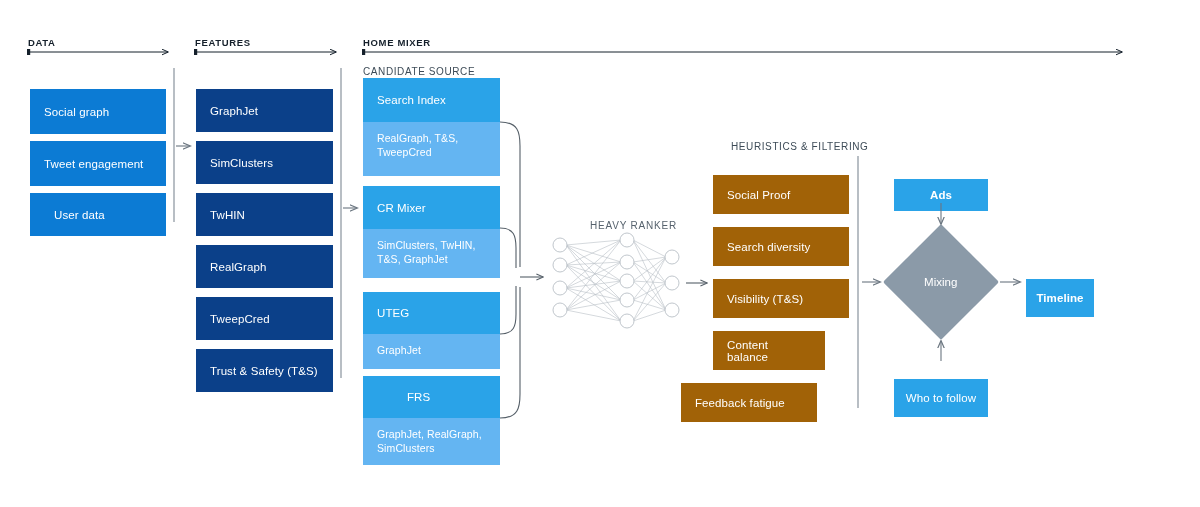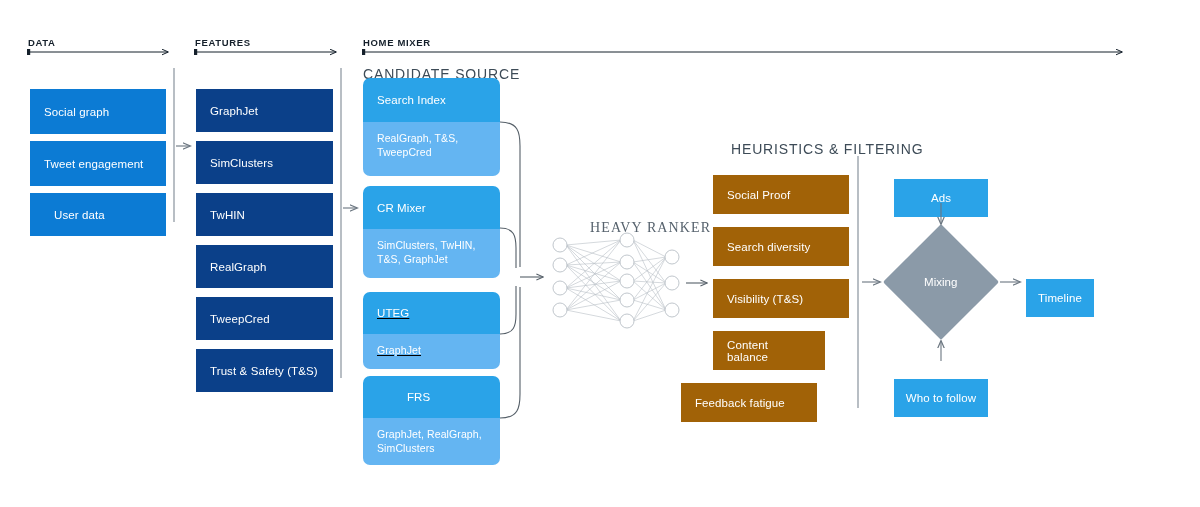--- a/index.html
+++ b/index.html
@@ -8,39 +8,39 @@
     font-family:"Liberation Sans", sans-serif;
     -webkit-font-smoothing:antialiased;
   }
   #stage{position:relative;width:1200px;height:507px;overflow:hidden;}
 
   .section-title{
     position:absolute;font-size:9.5px;font-weight:700;letter-spacing:.07em;
     color:#15202b;text-transform:uppercase;white-space:nowrap;
   }
   .sub-title{
-    position:absolute;font-size:14px;font-weight:400;letter-spacing:.06em;
+    position:absolute;font-size:10px;font-weight:400;letter-spacing:.06em;
     color:#3d4b57;text-transform:uppercase;white-space:nowrap;
   }
 
   svg.layer{position:absolute;left:0;top:0;width:1200px;height:507px;overflow:visible;}
   svg.layer *{vector-effect:non-scaling-stroke;}
 
   .node{
     position:absolute;border-radius:0;display:flex;align-items:center;
     color:#ffffff;font-size:11.5px;font-weight:400;box-sizing:border-box;
     padding:0 14px;letter-spacing:.1px;margin-top:16px;
   }
   .node.data{background:#0c7bd4;}
   .node.feature{background:#0b4089;font-weight:500;}
   .node.heur{background:#a16207;}
   .node.rightbox{background:#2aa3e8;justify-content:center;padding:0 10px;}
 
   .card{
-    position:absolute;border-radius:7px;overflow:hidden;box-sizing:border-box;
+    position:absolute;border-radius:0;overflow:hidden;box-sizing:border-box;
     display:flex;flex-direction:column;
   }
   .card .card-head{
     background:#2aa3e8;color:#fff;font-size:11.5px;font-weight:400;
     display:flex;align-items:center;padding:0 14px;box-sizing:border-box;
     letter-spacing:.1px;
   }
   .card .card-body{
     background:#64b5f2;color:#ffffff;font-size:10.5px;font-weight:400;
     padding:9px 14px 0 14px;box-sizing:border-box;flex:1;line-height:1.35;
@@ -58,21 +58,21 @@
 <body>
 
 <div id="stage">
 
   <div class="section-title" style="left:28px;top:37px;">DATA</div>
   <div class="section-title" style="left:195px;top:37px;">FEATURES</div>
   <div class="section-title" style="left:363px;top:37px;">HOME MIXER</div>
 
   <div class="sub-title" style="left:363px;top:66px;">CANDIDATE SOURCE</div>
   <div class="sub-title" style="left:713px;top:141px;padding-left:18px;">HEURISTICS &amp; FILTERING</div>
-  <div class="sub-title" style="left:590px;top:220px;color:#56626d;letter-spacing:.08em;font-family:Liberation Serif, serif;">HEAVY RANKER</div>
+  <div class="sub-title" style="left:590px;top:220px;color:#56626d;letter-spacing:.08em;">HEAVY RANKER</div>
 
   <svg class="layer">
     <defs>
       <marker id="ah" markerWidth="7" markerHeight="7" refX="6" refY="3.2" orient="auto">
         <path d="M0,0.4 L6.4,3.2 L0,6" fill="none" stroke="#15202b" stroke-width="1"></path>
       </marker>
       <marker id="ah-gray" markerWidth="7" markerHeight="7" refX="6" refY="3.2" orient="auto">
         <path d="M0,0.4 L6.4,3.2 L0,6" fill="none" stroke="#555f68" stroke-width="1"></path>
       </marker>
       <marker id="ah-gray2" markerWidth="8" markerHeight="8" refX="6.6" refY="3.6" orient="auto">
@@ -126,21 +126,21 @@
   <div class="card" style="left:363px;top:78px;width:137px;height:98px;">
     <div class="card-head" style="height:44px;">Search Index</div>
     <div class="card-body">RealGraph, T&amp;S, TweepCred</div>
   </div>
 
   <div class="card" style="left:363px;top:186px;width:137px;height:92px;">
     <div class="card-head" style="height:43px;">CR Mixer</div>
     <div class="card-body">SimClusters, TwHIN, T&amp;S, GraphJet</div>
   </div>
 
-  <div class="card" style="left:363px;top:292px;width:137px;height:77px;text-decoration:underline;">
+  <div class="card" style="left:363px;top:292px;width:137px;height:77px;">
     <div class="card-head" style="height:42px;">UTEG</div>
     <div class="card-body">GraphJet</div>
   </div>
 
   <div class="card" style="left:363px;top:376px;width:137px;height:89px;">
     <div class="card-head" style="height:42px;padding-left:44px;">FRS</div>
     <div class="card-body">GraphJet, RealGraph, SimClusters</div>
   </div>
 
   <div class="node heur" style="left:713px;top:159px;width:136px;height:39px;">
@@ -152,33 +152,33 @@
   <div class="node heur" style="left:713px;top:263px;width:136px;height:39px;">
     <span>Visibility (T&amp;S)</span>
   </div>
   <div class="node heur" style="left:713px;top:315px;width:112px;height:39px;">
     <span>Content balance</span>
   </div>
   <div class="node heur" style="left:681px;top:367px;width:136px;height:39px;">
     <span>Feedback fatigue</span>
   </div>
 
-  <div class="node rightbox" style="left:894px;top:163px;width:94px;height:38px;">
+  <div class="node rightbox" style="left:894px;top:163px;width:94px;height:32px;font-weight:bold;">
     <span>Ads</span>
   </div>
 
   <div class="diamond" style="left:900px;top:241px;width:82px;height:82px;transform:rotate(45deg);border-radius:2px;">
     <span class="dlabel">Mixing</span>
   </div>
 
   <div class="node rightbox" style="left:894px;top:363px;width:94px;height:38px;">
     <span>Who to follow</span>
   </div>
 
-  <div class="node rightbox" style="left:1026px;top:263px;width:68px;height:38px;">
+  <div class="node rightbox" style="left:1026px;top:263px;width:68px;height:38px;font-weight:bold;">
     <span>Timeline</span>
   </div>
 
   <svg class="layer">
 
     <g>
       <line x1="174" y1="68" x2="174" y2="222" stroke="#9aa3ab" stroke-width="1.4"></line>
       <line x1="176" y1="146" x2="190" y2="146" stroke="#6b7680" stroke-width="1.1" marker-end="url(#ah-gray2)"></line>
     </g>
 

